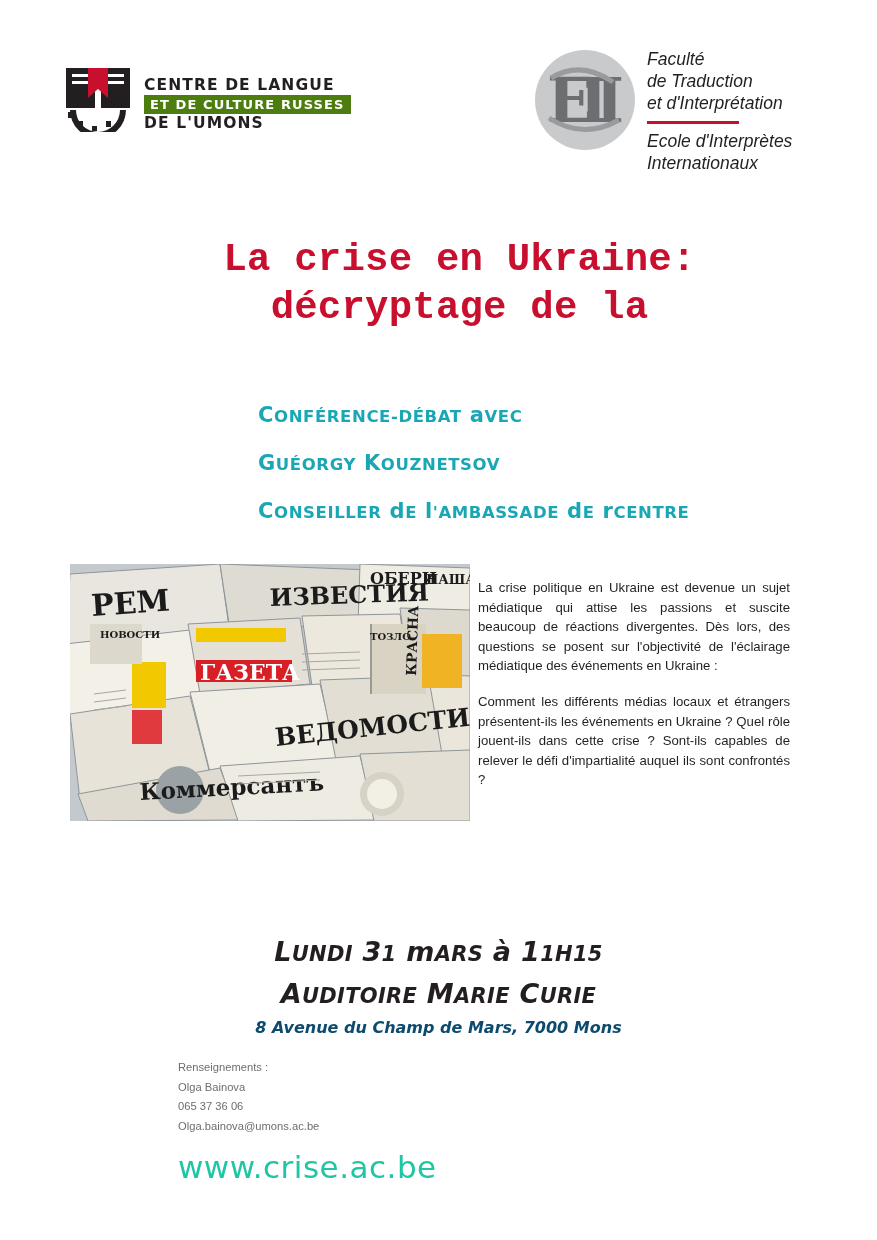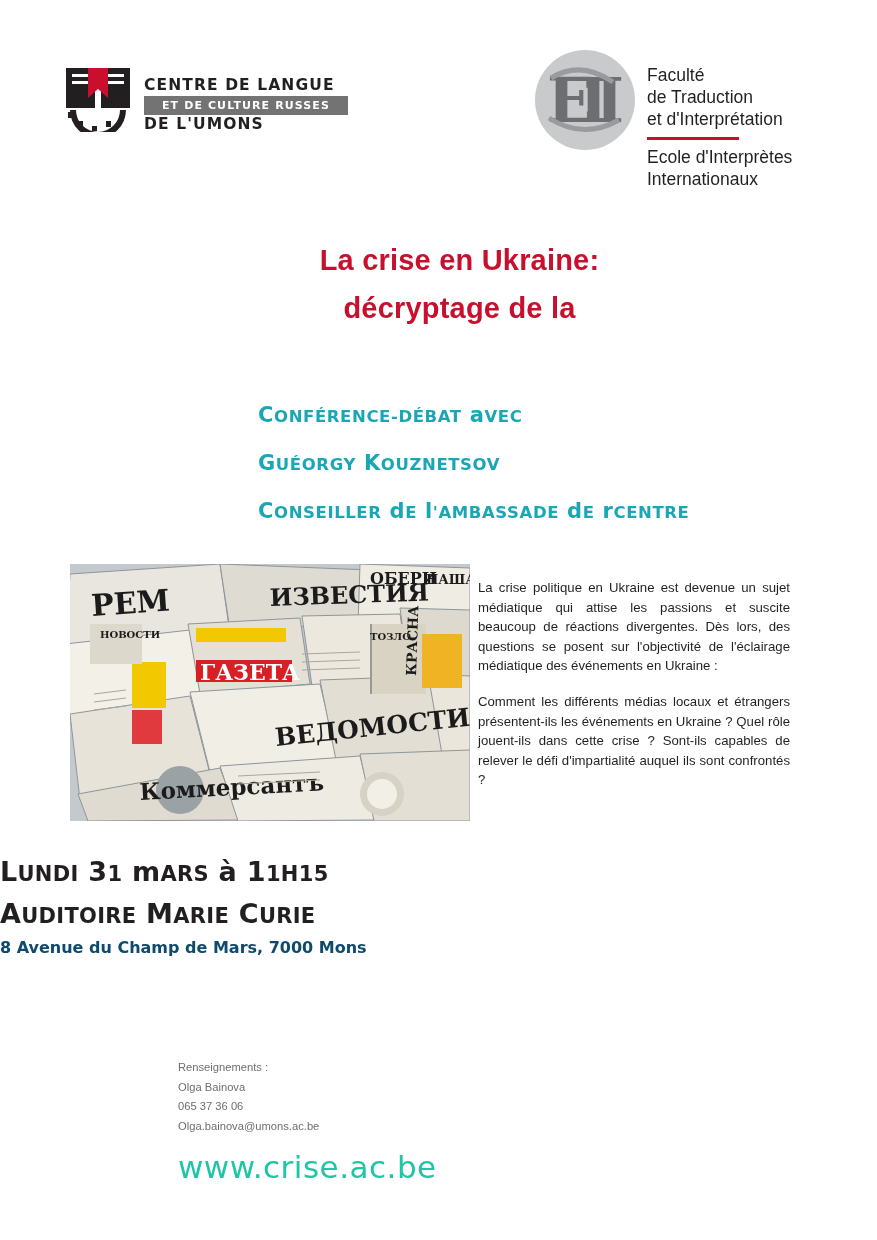--- a/index.html
+++ b/index.html
@@ -46,27 +46,27 @@
   .clcr-l1 {
     font-size: 15.5px;
     font-weight: bold;
     letter-spacing: 1.1px;
     color: #231f20;
     line-height: 18px;
     white-space: nowrap;
   }
   .clcr-l2 {
     display: inline-block;
-    font-size: 11px;
+    font-size: 13px;
     font-weight: bold;
     letter-spacing: 1.1px;
     color: #ffffff;
-    background: #737373;
+    background: #4d7c0f;
     line-height: 19px;
-    padding: 0 18px;
+    padding: 0 6px;
     white-space: nowrap;
   }
   .clcr-l3 {
     font-size: 15.5px;
     font-weight: bold;
     letter-spacing: 1.1px;
     color: #231f20;
     line-height: 18px;
     white-space: nowrap;
   }
@@ -78,22 +78,23 @@
     display: flex;
     align-items: flex-start;
   }
   .fti-emblem {
     width: 104px;
     height: 112px;
     flex: 0 0 auto;
   }
   .fti-lines {
     margin-left: 10px;
-    margin-top: 16px;
+    margin-top: 0;
     position: relative;
+    font-style: italic;
   }
   .fti-lines .ln {
     font-family: "Liberation Sans", sans-serif;
     font-size: 17.5px;
     line-height: 22px;
     color: #231f20;
     white-space: nowrap;
   }
   .fti-rule {
     width: 92px;
@@ -103,23 +104,23 @@
   }
 
   
   .title-block {
     position: absolute;
     left: 0; right: 0;
     top: 236px;
     text-align: center;
   }
   .title {
-    font-family: Liberation Sans, sans-serif;
-    font-weight: bold;
-    font-size: 29px;
+    font-family: Liberation Mono, monospace;
+    font-weight: bold;
+    font-size: 39px;
     line-height: 48px;
     color: #c8102e;
     letter-spacing: 0.2px;
     padding-left: 42px;
   }
 
   .subtitle-block {
     position: absolute;
     left: 258px;
     top: 392px;
@@ -166,22 +167,23 @@
     text-align: justify;
     color: #231f20;
   }
   .body-text p { margin: 0 0 16px 0; }
   .body-text p:last-child { margin-bottom: 0; }
 
   
   .when-block {
     position: absolute;
     left: 0; right: 0;
-    top: 852px;
-    text-align: left;
+    top: 932px;
+    text-align: center;
+    font-style: italic;
   }
   .when-l1, .when-l2 {
     font-family: "DejaVu Sans", sans-serif;
     font-weight: bold;
     font-size: 27px;
     line-height: 39px;
     color: #231f20;
     letter-spacing: 0.3px;
   }
   .when-addr {

